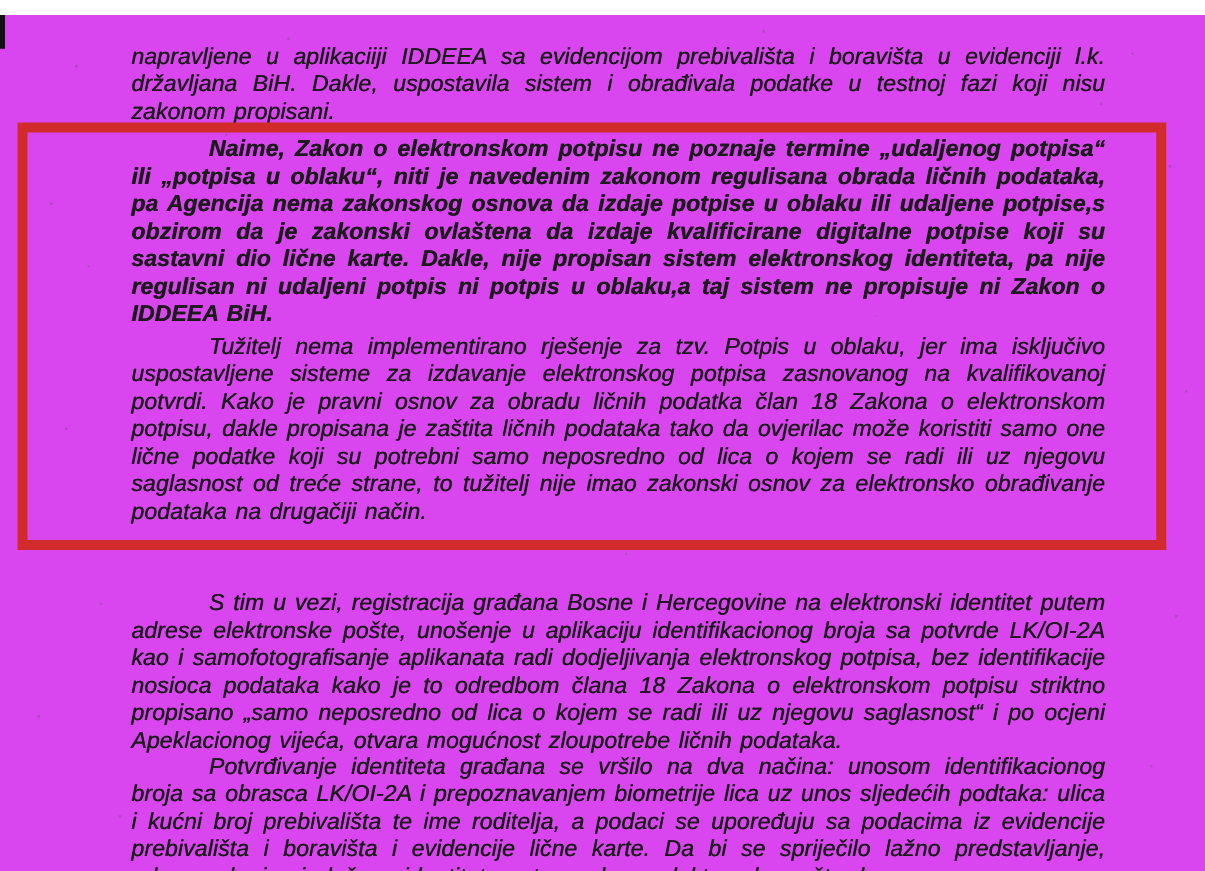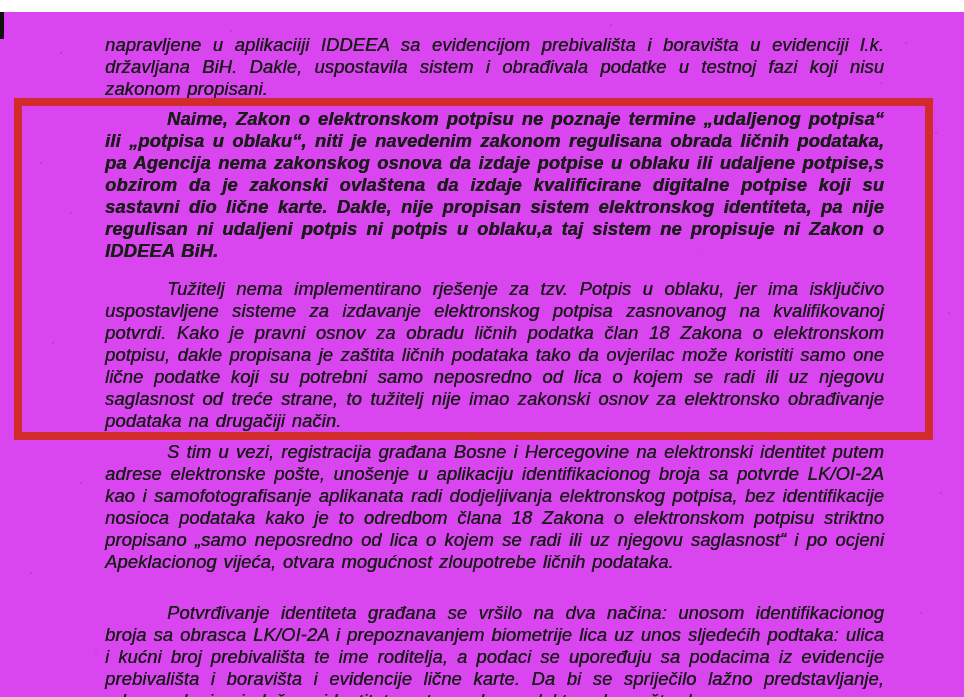--- a/index.html
+++ b/index.html
@@ -27,22 +27,22 @@
     line-height: 22px;
     color: #1b1b1b;
     text-align: justify;
     letter-spacing: 0.1px;
     word-spacing: 1.5px;
     text-shadow: 0.35px 0 0 currentColor; 
   }
   .para.indent { text-indent: 62px; }
   .p-intro        { top: 22px;  }
   .p-naime        { top: 96px; font-weight: bold;  }
-  .p-tuzitelj     { top: 266px; }
-  .p-stim         { top: 429px; }
+  .p-tuzitelj     { top: 254px; }
+  .p-stim         { top: 459px; }
   .p-potvrdjivanje{ top: 590px; }
 
   
   .highlight-box {
     position: absolute;
     left: 14px;
     top: 86px;
     width: 919px;
     height: 342px;
     border: 8px solid #d22b2b;

